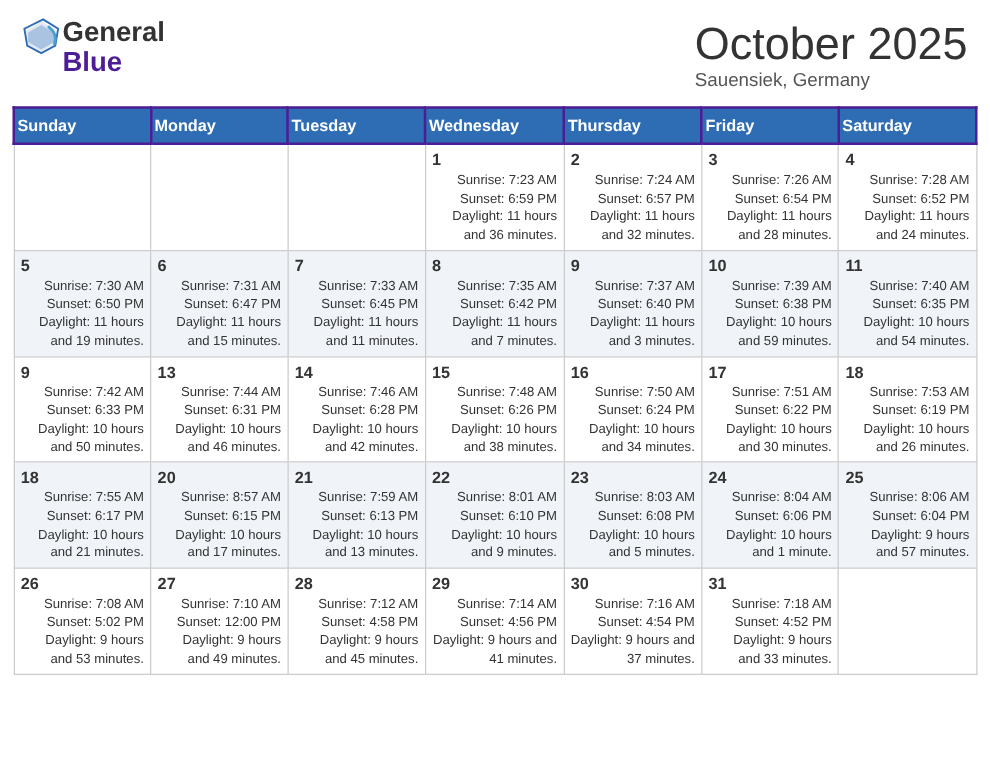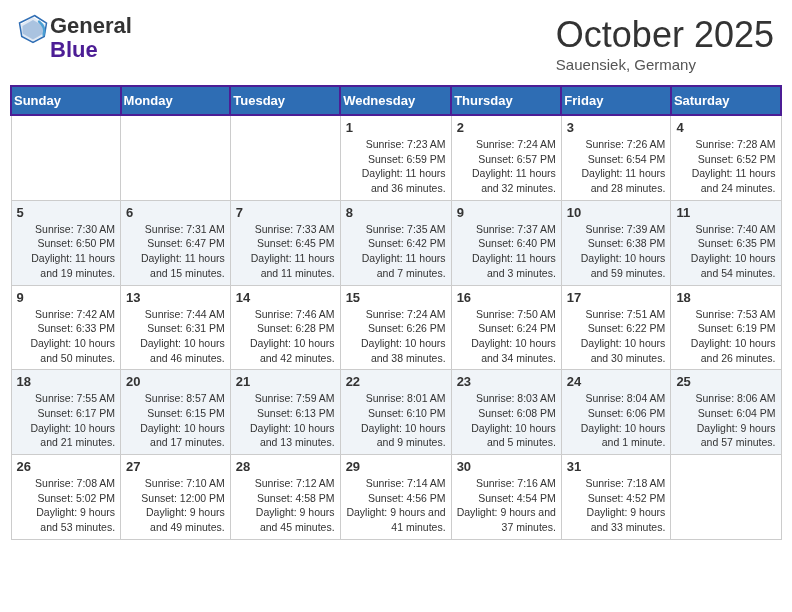--- a/index.html
+++ b/index.html
@@ -224,21 +224,21 @@
         </td>
         <td>
           <div class="day-number">14</div>
           <div class="day-info">Sunrise: 7:46 AM
 Sunset: 6:28 PM
 Daylight: 10 hours
 and 42 minutes.</div>
         </td>
         <td>
           <div class="day-number">15</div>
-          <div class="day-info">Sunrise: 7:24 AM
+          <div class="day-info">Sunrise: 7:48 AM
 Sunset: 6:26 PM
 Daylight: 10 hours
 and 38 minutes.</div>
         </td>
         <td>
           <div class="day-number">16</div>
           <div class="day-info">Sunrise: 7:50 AM
 Sunset: 6:24 PM
 Daylight: 10 hours
 and 34 minutes.</div>

